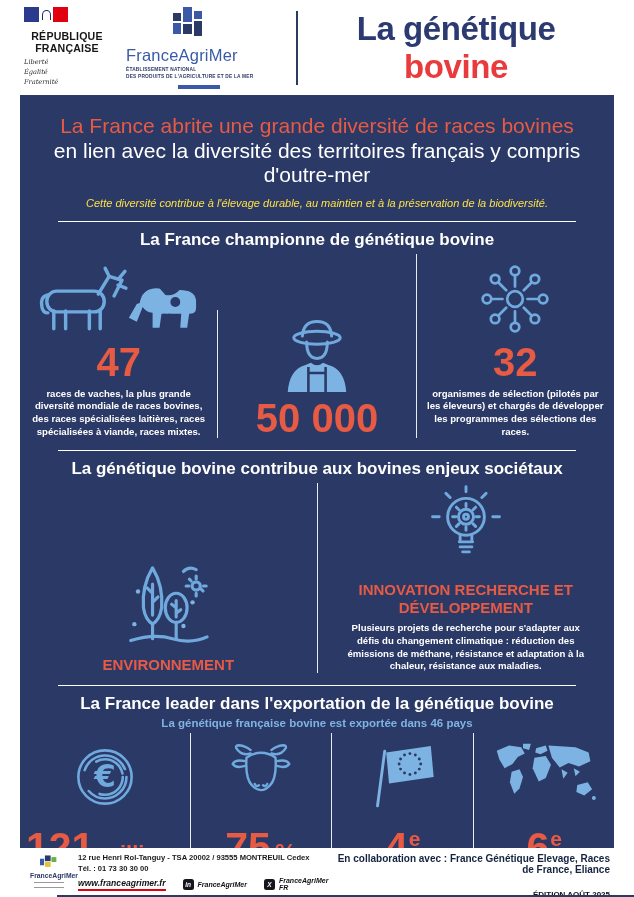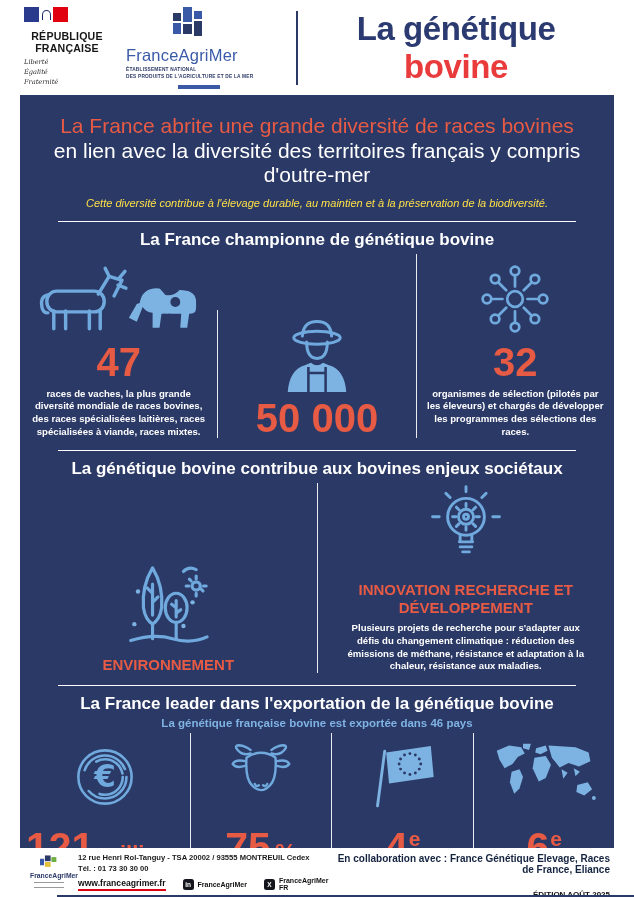--- a/index.html
+++ b/index.html
@@ -47,21 +47,21 @@
   .num-pct{font-size:24px;font-weight:700;margin-left:4px;}
   .num-sup{font-size:21px;font-weight:700;position:relative;top:-15px;left:1px;}
 
   
   .footer{position:relative;height:56px;padding:5px 24px 0 30px;box-sizing:border-box;display:flex;align-items:flex-start;}
   .f-logo{width:38px;text-align:center;flex:none;margin-top:2px;}
   .f-logo-name{font-size:6.8px;font-weight:700;color:#2b3966;line-height:1;}
   .f-logo-lines{height:4px;border-top:1px solid #999;border-bottom:1px solid #999;width:30px;margin:2px auto 0;}
   .f-left{margin-left:10px;text-align:left;}
   .f-addr{font-size:7.6px;font-weight:700;color:#1a1a1a;line-height:1.4;}
-  .f-row2{display:flex;align-items:center;margin-top:3px;gap:5px;}
+  .f-row2{display:flex;align-items:center;margin-top:3px;gap:5px;font-style:italic;}
   .f-site{font-size:8.6px;font-weight:800;color:#111;border-bottom:2px solid #e1000f;padding-bottom:1px;}
   .social{display:flex;align-items:center;gap:4px;margin-left:12px;}
   .social-badge{width:11px;height:11px;background:#15151d;color:#fff;border-radius:2.5px;font-size:6.5px;display:flex;align-items:center;justify-content:center;font-weight:700;flex:none;}
   .social-label{font-size:7px;font-weight:700;color:#111;}
   .f-right{margin-left:auto;text-align:right;}
   .f-collab{font-size:10px;font-weight:700;color:#14233f;}
   .f-edition{font-size:8px;font-weight:700;color:#111;margin-top:15px;}
   .bottom-bar{position:absolute;left:57px;right:0;bottom:0;height:9px;background:#2b3966;}
 
   svg .st{stroke:#6fa9dd;fill:none;stroke-width:3.5;stroke-linecap:round;stroke-linejoin:round;}

